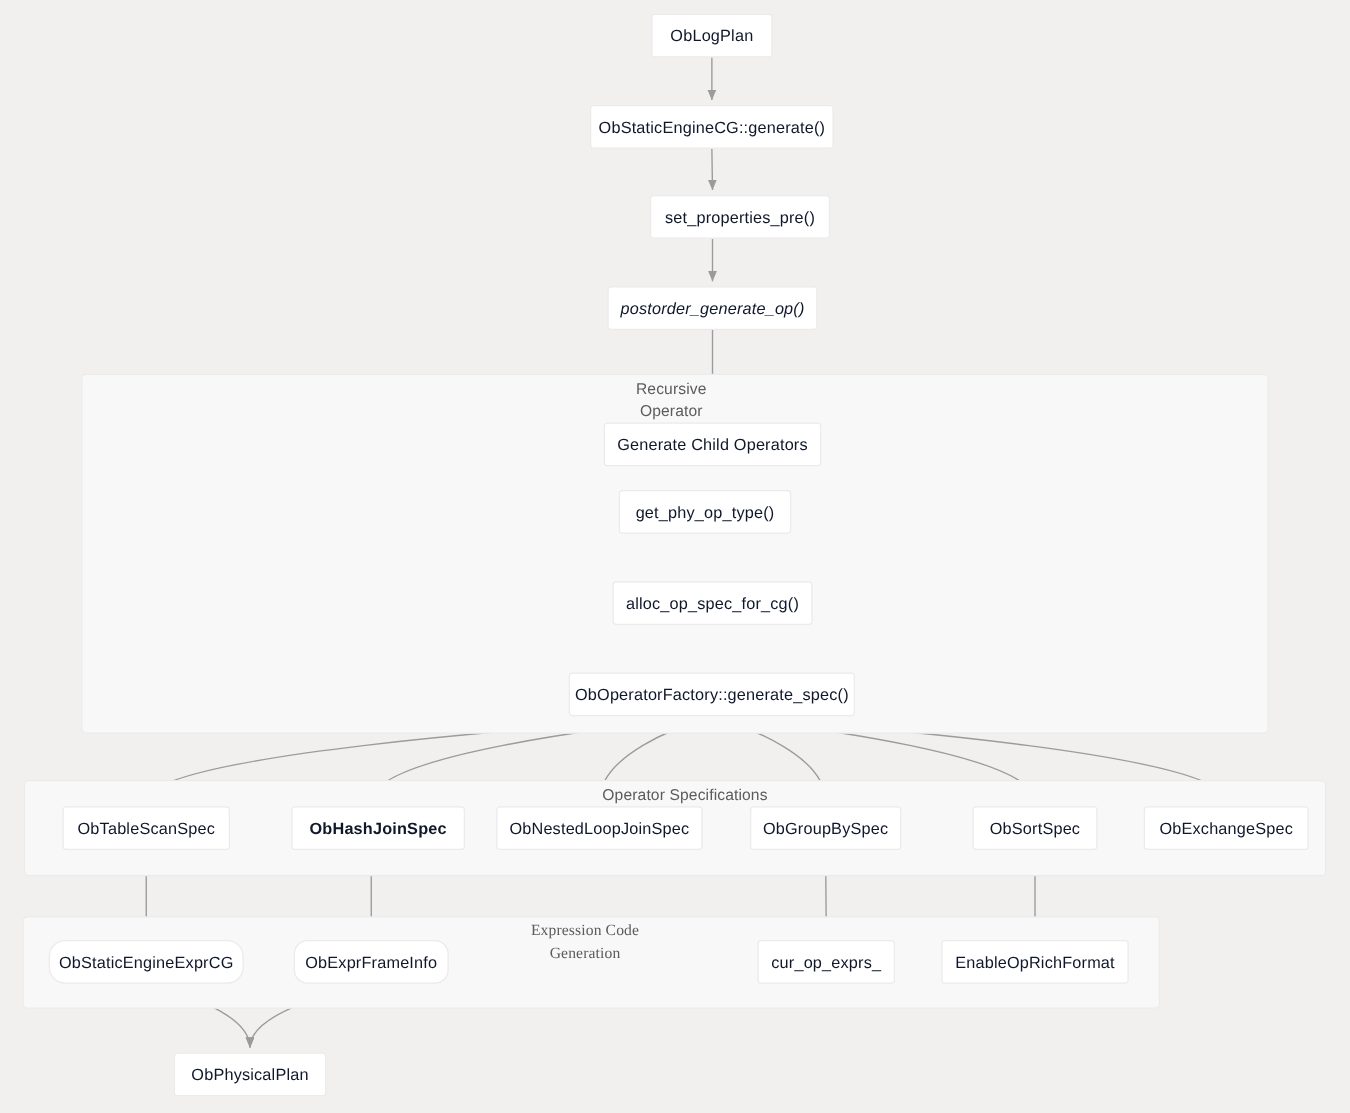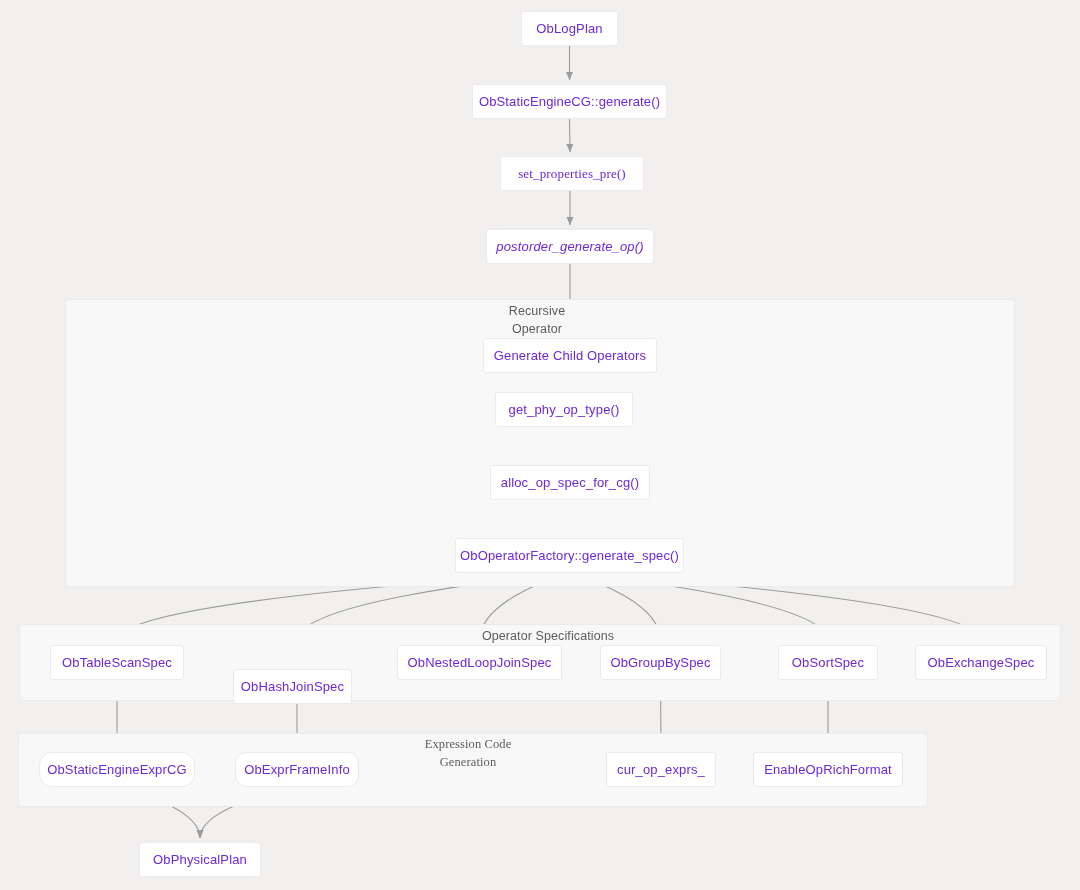--- a/index.html
+++ b/index.html
@@ -41,21 +41,21 @@
   .node {
     position: absolute;
     background: #ffffff;
     border: 1px solid #eceaea;
     border-radius: 3px;
     box-sizing: border-box;
     display: flex;
     align-items: center;
     justify-content: center;
     font-size: 13px;
-    color: #6d28d9;
+    color: #0f172a;
     letter-spacing: 0.15px;
     text-align: center;
     padding: 0 6px;
   }
 </style>
 </head>
 <body>
 
 <div id="diagram-root">
   <svg id="edge-layer" viewBox="0 0 1080 890">
@@ -91,28 +91,28 @@
       <div class="subgraph-label" style="left: 489px; top: 302px; width: 96px;">Recursive Operator</div>
       <div class="subgraph" style="left: 19px; top: 624px; width: 1042px; height: 77px;"></div>
       <div class="subgraph-label" style="left: 469px; top: 627px; width: 158px;">Operator Specifications</div>
       <div class="subgraph" style="left: 18px; top: 733px; width: 910px; height: 74px;"></div>
       <div class="subgraph-label" style="left: 403px; top: 735px; width: 130px; font-family: Liberation Serif, serif;">Expression Code
 Generation</div>
     </div>
   <div id="node-layer">
       <div class="node" style="left: 521px; top: 11px; width: 97px; height: 35px;">ObLogPlan</div>
       <div class="node" style="left: 472px; top: 84px; width: 195px; height: 35px;">ObStaticEngineCG::generate()</div>
-      <div class="node" style="left: 500px; top: 156px; width: 144px; height: 35px; font-family: Liberation Serif, serif;">set_properties_pre()</div>
+      <div class="node" style="left: 520px; top: 156px; width: 144px; height: 35px;">set_properties_pre()</div>
       <div class="node" style="left: 486px; top: 229px; width: 168px; height: 35px; font-style: italic;">postorder_generate_op()</div>
       <div class="node" style="left: 483px; top: 338px; width: 174px; height: 35px;">Generate Child Operators</div>
       <div class="node" style="left: 495px; top: 392px; width: 138px; height: 35px;">get_phy_op_type()</div>
       <div class="node" style="left: 490px; top: 465px; width: 160px; height: 35px;">alloc_op_spec_for_cg()</div>
       <div class="node" style="left: 455px; top: 538px; width: 229px; height: 35px;">ObOperatorFactory::generate_spec()</div>
       <div class="node" style="left: 50px; top: 645px; width: 134px; height: 35px;">ObTableScanSpec</div>
-      <div class="node" style="left: 233px; top: 669px; width: 119px; height: 35px;">ObHashJoinSpec</div>
+      <div class="node" style="left: 233px; top: 645px; width: 139px; height: 35px; font-weight: bold;">ObHashJoinSpec</div>
       <div class="node" style="left: 397px; top: 645px; width: 165px; height: 35px;">ObNestedLoopJoinSpec</div>
       <div class="node" style="left: 600px; top: 645px; width: 121px; height: 35px;">ObGroupBySpec</div>
       <div class="node" style="left: 778px; top: 645px; width: 100px; height: 35px;">ObSortSpec</div>
       <div class="node" style="left: 915px; top: 645px; width: 132px; height: 35px;">ObExchangeSpec</div>
       <div class="node" style="left: 39px; top: 752px; width: 156px; height: 35px; border-radius: 13px;">ObStaticEngineExprCG</div>
       <div class="node" style="left: 235px; top: 752px; width: 124px; height: 35px; border-radius: 11px;">ObExprFrameInfo</div>
       <div class="node" style="left: 606px; top: 752px; width: 110px; height: 35px;">cur_op_exprs_</div>
       <div class="node" style="left: 753px; top: 752px; width: 150px; height: 35px;">EnableOpRichFormat</div>
       <div class="node" style="left: 139px; top: 842px; width: 122px; height: 35px;">ObPhysicalPlan</div>
     </div>

